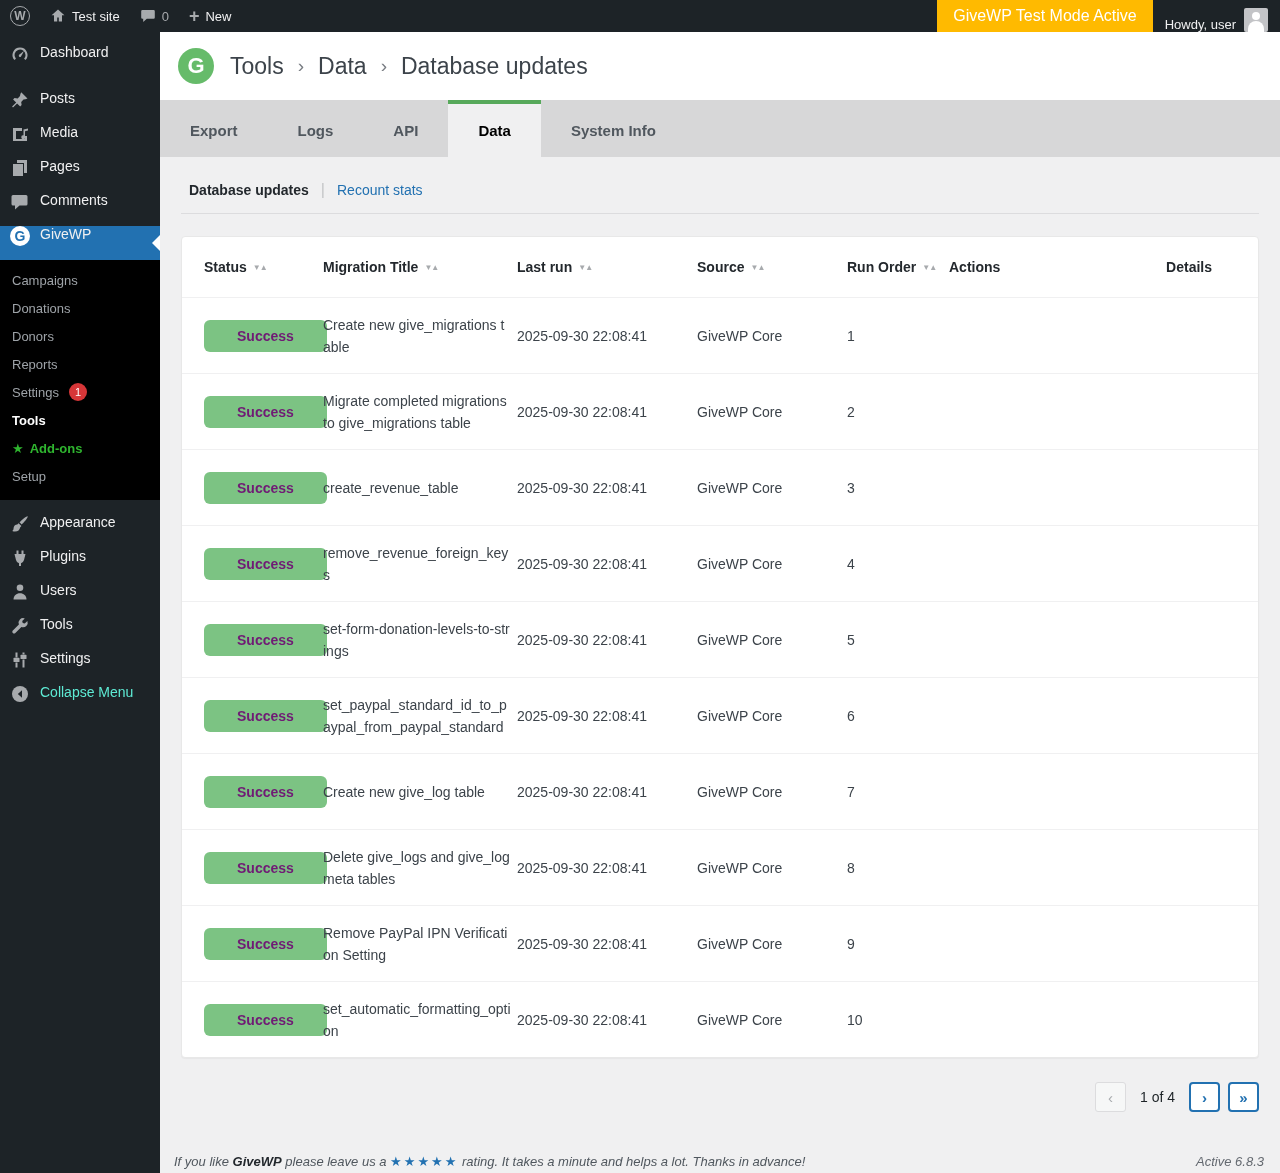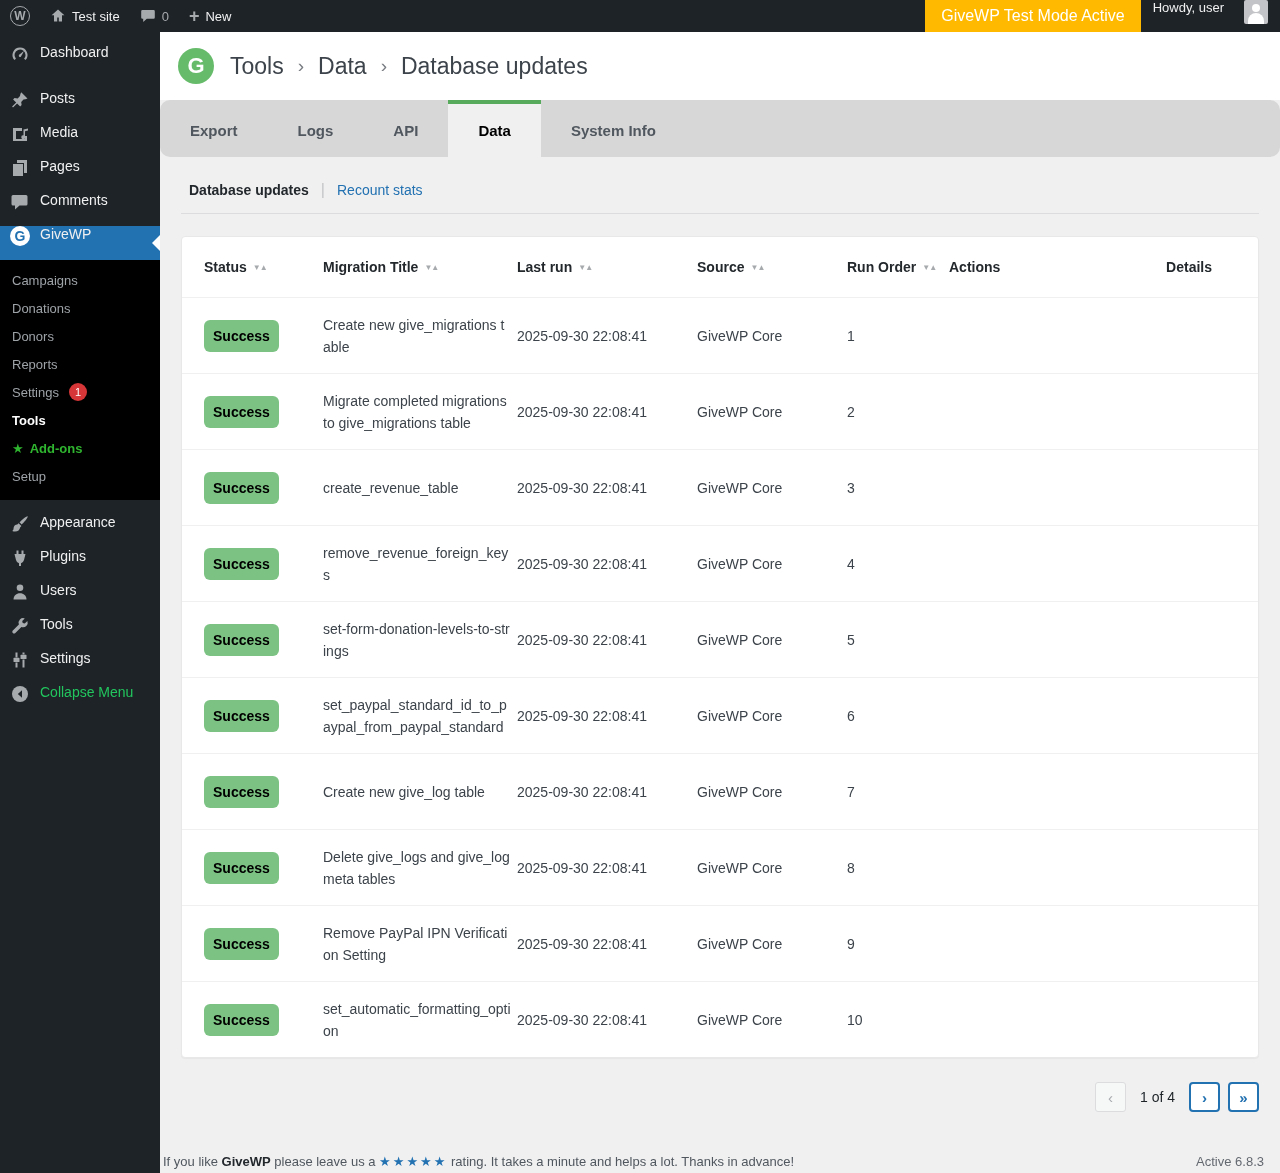--- a/index.html
+++ b/index.html
@@ -10,21 +10,21 @@
   #admin-bar { height:32px; background:#1d2327; color:#f0f0f1; display:flex; align-items:stretch; }
   .ab-left { display:flex; align-items:stretch; flex:1; }
   .ab-item { display:flex; align-items:center; gap:6px; padding:0 10px; color:#f0f0f1; cursor:pointer; }
   .ab-item svg { fill:#a7aaad; }
   .wp-logo-circle { width:20px; height:20px; border:1.6px solid #a7aaad; border-radius:50%; color:#a7aaad;
     display:flex; align-items:center; justify-content:center; font-size:12px; font-weight:bold; }
   .ab-count { color:#a7aaad; }
   .ab-plus { color:#a7aaad; font-size:18px; font-weight:bold; line-height:1; }
   .ab-right { display:flex; align-items:stretch; }
   .test-mode { background:#ffba00; color:#fff; display:flex; align-items:center; padding:12px 16px; font-size:16px; cursor:pointer; }
-  .howdy { display:flex; align-items:flex-start; gap:20px; padding:0 12px; }
+  .howdy { display:flex; align-items:flex-end; gap:8px; padding:0 12px;margin-top:12px; }
   .avatar { width:24px; height:24px; background:#c3c4c7; border-radius:2px; position:relative; overflow:hidden; }
   .avatar .head { position:absolute; top:4px; left:8px; width:8px; height:8px; border-radius:50%; background:#fff; }
   .avatar .body { position:absolute; top:13px; left:4px; width:16px; height:12px; border-radius:8px 8px 0 0; background:#fff; }
 
   
   #frame { display:flex; height:1141px; }
 
   
   #sidebar { width:160px; background:#1d2327; color:#f0f0f1; flex-shrink:0; padding-top:12px; }
   .menu-item { height:34px; display:flex; align-items:flex-start; gap:10px; padding:0 8px; font-size:14px; cursor:pointer; position:relative; }
@@ -35,66 +35,66 @@
   .active-arrow { position:absolute; right:0; top:50%; transform:translateY(-50%); width:0; height:0;
     border-top:8px solid transparent; border-bottom:8px solid transparent; border-right:8px solid #fff; }
   .gwp-badge-icon { width:20px; height:20px; border-radius:50%; background:#fff; color:#2271b1; font-weight:800;
     display:flex; align-items:center; justify-content:center; font-size:14px; }
   .submenu { background:#000000; padding:6px 0 10px 0; }
   .submenu-item { height:28px; display:flex; align-items:center; padding:0 12px; font-size:13px; color:#9ea3a8; cursor:pointer; gap:6px; }
   .submenu-item.current { color:#fff; font-weight:bold; }
   .submenu-item.addons { color:#2fb52f; font-weight:bold; }
   .red-badge { background:#d63638; color:#fff; border-radius:50%; width:18px; height:18px; display:flex;
     align-items:center; justify-content:center; font-size:11px; margin-left:4px; }
-  .collapse-item { margin-top:0; color:#22c55e; }
+  .collapse-item { margin-top:0; color:#5eead4; }
 
   
   #content { flex:1; background:#f0f0f1; display:flex; flex-direction:column; }
   .page-header { background:#fff; height:68px; display:flex; align-items:center; padding:0 18px; gap:16px; }
   .gwp-logo { width:36px; height:36px; border-radius:50%; background:#66bb6a; color:#fff; font-weight:800;
     display:flex; align-items:center; justify-content:center; font-size:22px; flex-shrink:0; }
   .breadcrumb { font-size:23px; color:#3c434a; display:flex; align-items:center; gap:14px; }
   .crumb { cursor:pointer; }
   .crumb-sep { color:#787c82; font-size:19px; }
 
   
-  .tab-bar { height:57px; background:#d7d7d8; display:flex; align-items:stretch;border-radius:10px; }
+  .tab-bar { height:57px; background:#d7d7d8; display:flex; align-items:stretch; }
   .tab { padding:0 30px; display:flex; align-items:center; font-size:15px; font-weight:600; color:#50575e; cursor:pointer; border-top:4px solid transparent; }
   .tab.active { background:#f0f0f1; border-top:4px solid #57a95b; color:#000; font-weight:bold; }
 
   
   .subnav-wrap { margin:0 21px; border-bottom:1px solid #dcdcde; padding:24px 0 14px 8px; display:flex; align-items:center; gap:12px; }
   .subnav-current { font-size:14px; font-weight:bold; color:#23282d; cursor:pointer; }
   .subnav-divider { color:#c3c4c7; font-size:16px; }
   .subnav-link { font-size:14px; color:#2271b1; cursor:pointer; }
 
   
   .card { margin:22px 21px 0 21px; background:#fff; border:1px solid #e8e8e8; border-radius:4px; box-shadow:0 1px 1px rgba(0,0,0,.04); }
   .tbl-header, .tbl-row { display:grid; grid-template-columns:119px 194px 180px 150px 102px 1fr 120px; padding:0 22px; align-items:center; }
   .tbl-header { height:60px; font-weight:bold; font-size:14px; color:#23282d; }
   .th { display:flex; align-items:center; cursor:pointer; }
   .th.static { cursor:default; }
   .sort-glyph { font-size:8px; color:#a7aaad; letter-spacing:-1px; margin-left:6px; }
   .th-details { justify-content:flex-end; padding-right:24px; }
   .tbl-row { height:76px; border-top:1px solid #f0f0f1; font-size:14px; color:#3c434a; }
   .cell-title { word-break:break-all; line-height:22px; padding-right:6px; }
-  .badge-success { display:inline-block; background:#7cc383; color:#000000; font-weight:bold; font-size:14px;
-    padding:8px 9px; border-radius:6px; }
+  .badge-success { display:inline-block; background:#7cc383; color:#701a75; font-weight:bold; font-size:14px;
+    padding:8px 33px; border-radius:6px; }
   .cell-details { text-align:right; padding-right:24px; }
 
   
   .pagination { margin:24px 21px 0 0; display:flex; justify-content:flex-end; align-items:center; gap:8px; }
   .pg-btn { width:31px; height:30px; display:flex; align-items:center; justify-content:center; font-size:15px;
     border-radius:4px; cursor:pointer; }
   .pg-prev { background:#f6f7f7; border:1px solid #dcdcde; color:#a7aaad; border-radius:3px; }
   .pg-active { background:#fff; border:2px solid #2271b1; color:#2271b1; font-weight:bold; }
   .pg-label { font-size:14px; color:#1d2327; margin:3px 6px; }
 
   
-  .footer-row { margin:42px 16px 0 3px; display:flex; justify-content:space-between; align-items:baseline; }
+  .footer-row { margin:42px 16px 0 14px; display:flex; justify-content:space-between; align-items:baseline;font-style:italic; }
   .footer-left { font-size:13px; color:#50575e; }
   .footer-left b { color:#23282d; }
   .footer-stars { color:#2271b1; letter-spacing:2px; cursor:pointer; }
   .footer-version { font-size:13px; color:#646970; }
 </style>
 </head>
 <body>
 
 <div id="admin-bar">
   <div class="ab-left">

